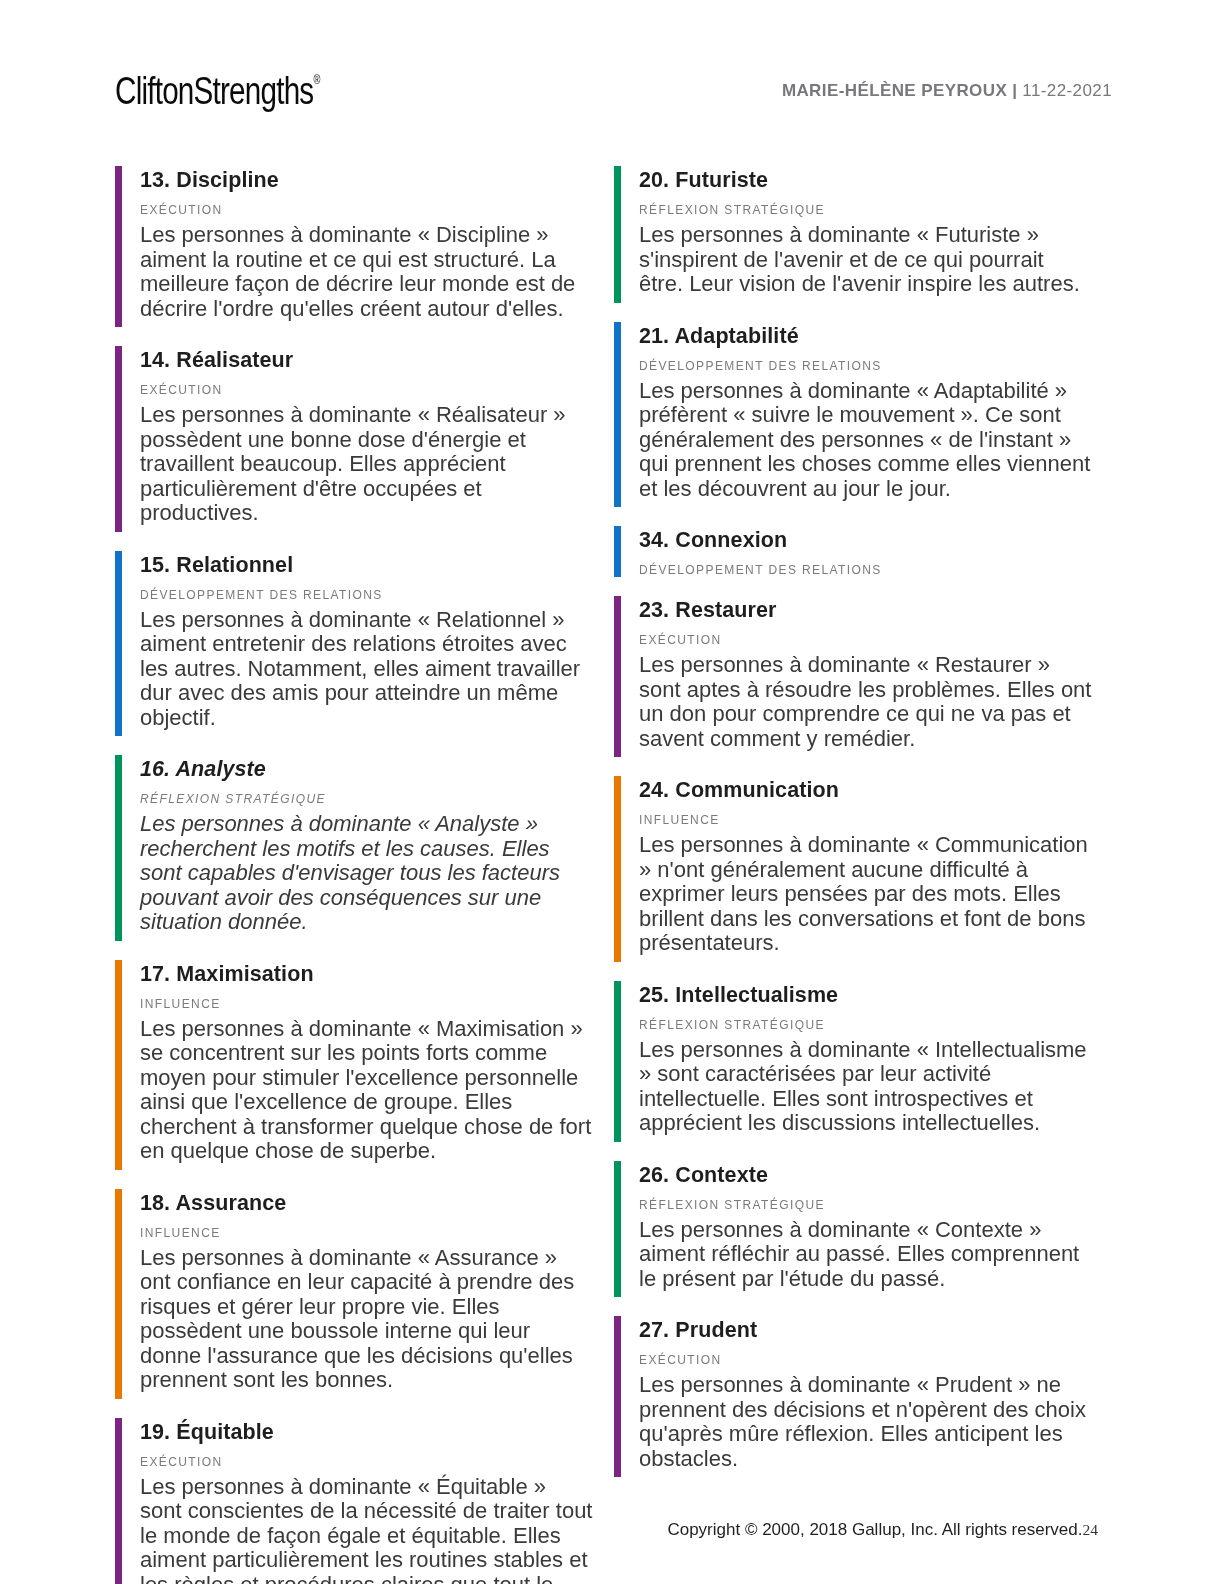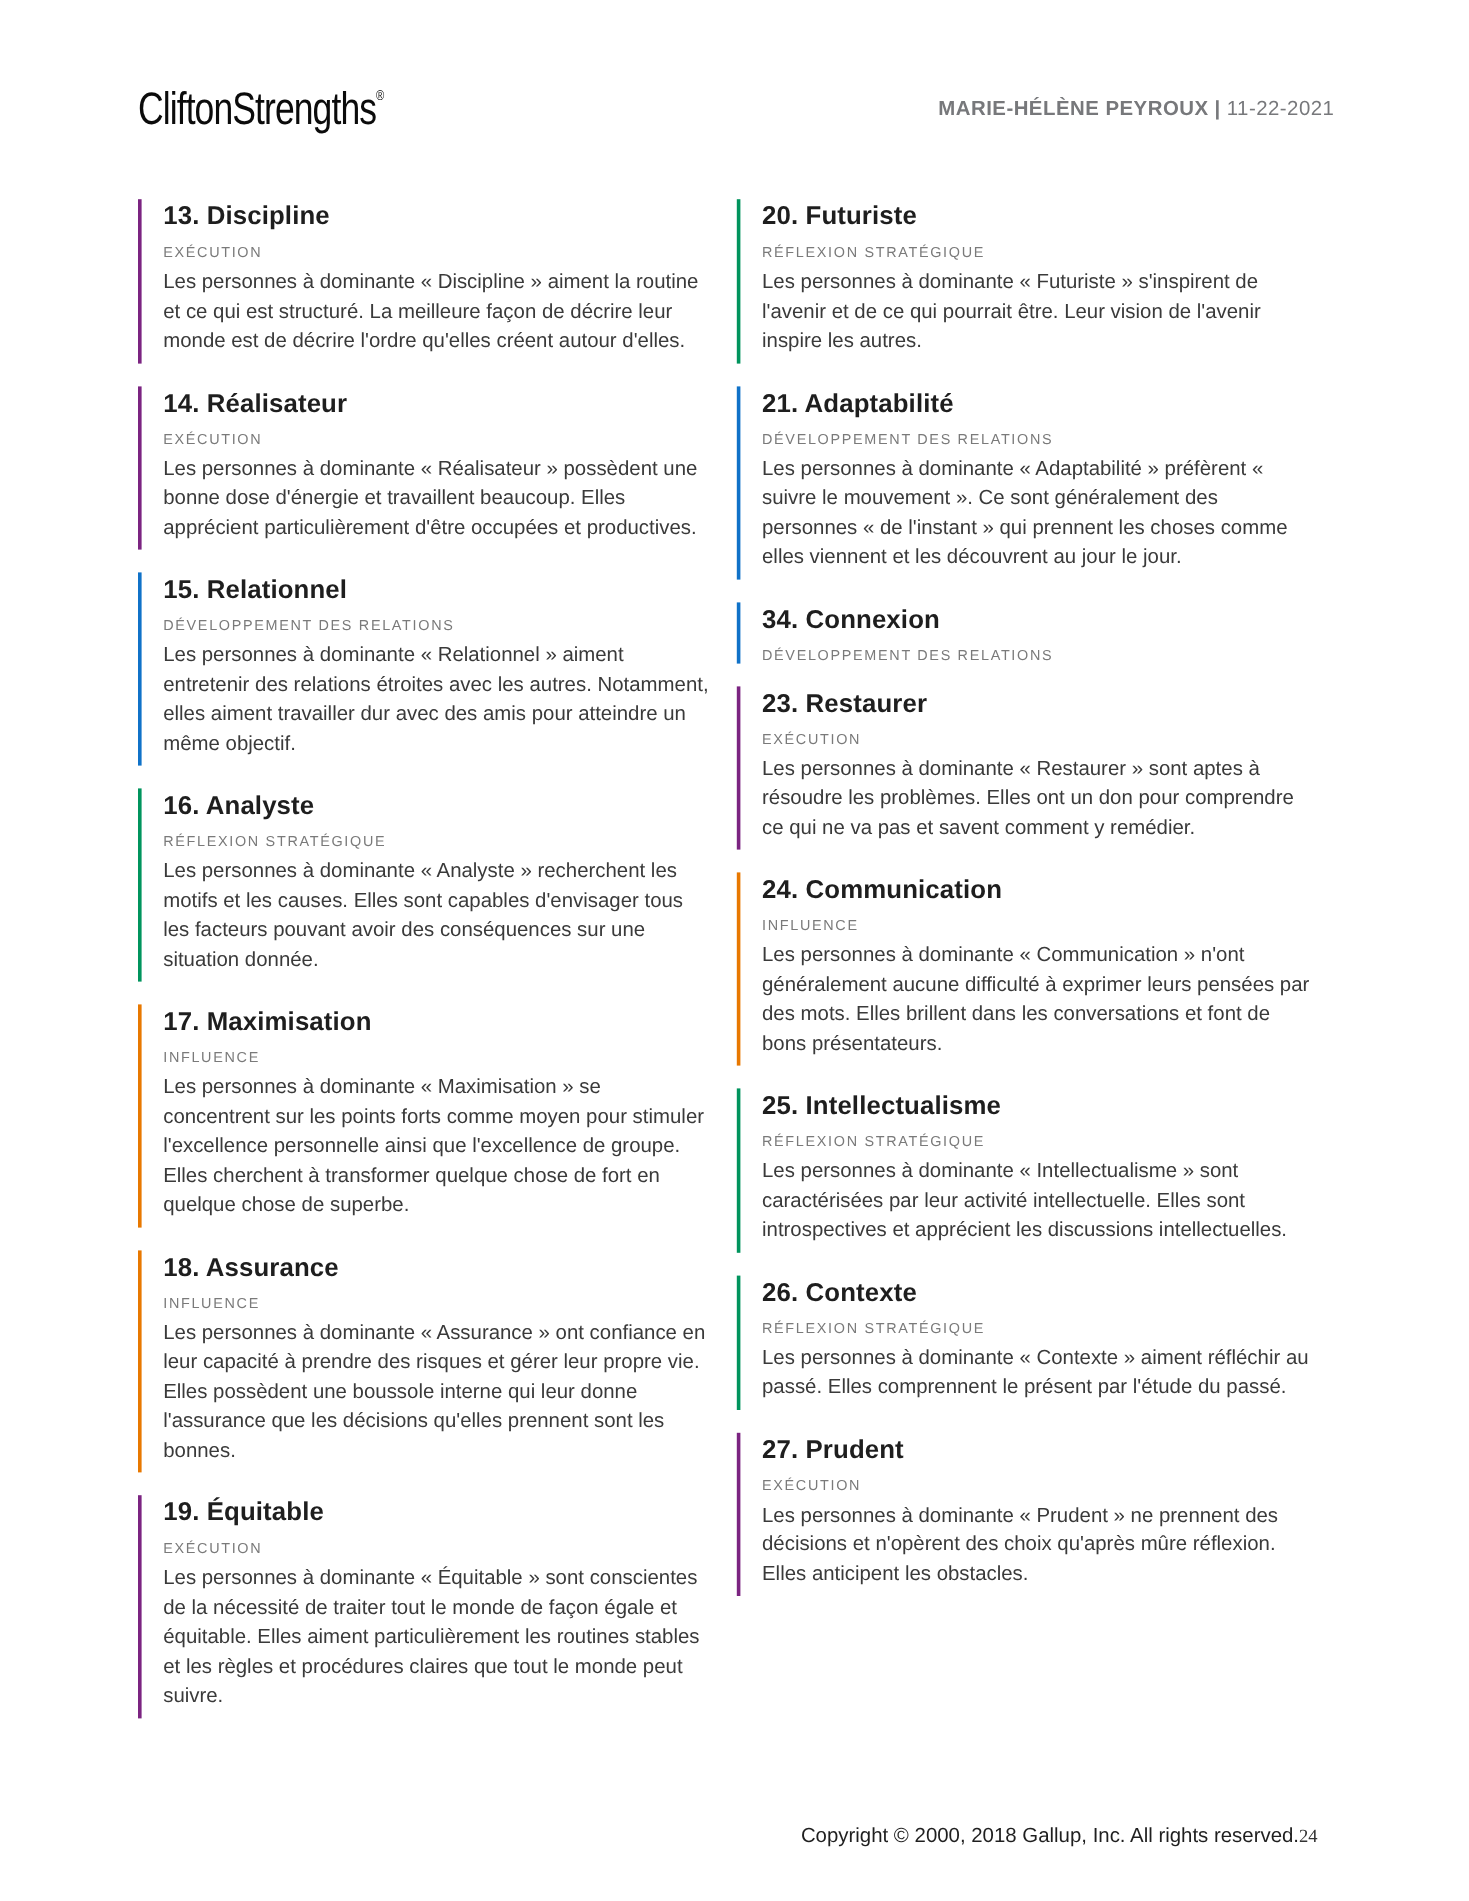--- a/index.html
+++ b/index.html
@@ -32,34 +32,34 @@
   .header-right .name { font-weight: 700; }
   .header-right .sep { font-weight: 700; margin: 0 5px; }
   .header-right .date { font-weight: 400; }
   
   .columns {
     display: flex; gap: 21px; margin-top: 52px;
   }
   .col { width: 478px; }
   
   .item {
-    border-left: 3px solid #7f1d1d;
+    border-left: 7px solid #7f1d1d;
     padding-left: 18px;
     margin-bottom: 19px;
   }
   .item .title {
     font-size: 21.5px; font-weight: 600; color: #1e1e1e;
     padding-top: 2px; margin-bottom: 10px; letter-spacing: 0.1px;
   }
   .item .category {
     font-size: 12px; font-weight: 400; color: #7a7a7a;
     letter-spacing: 1.4px; margin-bottom: 6px;
   }
   .item .desc {
-    font-size: 17px; font-weight: 400; color: #3a3a3a;
+    font-size: 22px; font-weight: 400; color: #3a3a3a;
     line-height: 24.5px; padding-bottom: 6px;
   }
   
   .footer {
     position: absolute; left: 115px; right: 126px; bottom: 44px;
     display: flex; justify-content: flex-end; align-items: baseline;
   }
   .copyright { font-size: 17px; color: #1f1f1f; }
   .page-number { font-family: "Liberation Serif", serif; font-size: 15.5px; color: #333; }
 </style>
@@ -86,21 +86,21 @@
       <section class="item" style="border-left-color: rgb(123, 36, 129);">
         <h2 class="title">14. Réalisateur</h2>
         <div class="category">EXÉCUTION</div>
         <p class="desc">Les personnes à dominante « Réalisateur » possèdent une bonne dose d'énergie et travaillent beaucoup. Elles apprécient particulièrement d'être occupées et productives.</p>
       </section>
       <section class="item" style="border-left-color: rgb(16, 114, 200);">
         <h2 class="title">15. Relationnel</h2>
         <div class="category">DÉVELOPPEMENT DES RELATIONS</div>
         <p class="desc">Les personnes à dominante « Relationnel » aiment entretenir des relations étroites avec les autres. Notamment, elles aiment travailler dur avec des amis pour atteindre un même objectif.</p>
       </section>
-      <section class="item" style="border-left-color: rgb(0, 148, 93);">
+      <section class="item" style="border-left-color: rgb(0, 148, 93); font-style: italic;">
         <h2 class="title">16. Analyste</h2>
         <div class="category">RÉFLEXION STRATÉGIQUE</div>
         <p class="desc">Les personnes à dominante « Analyste » recherchent les motifs et les causes. Elles sont capables d'envisager tous les facteurs pouvant avoir des conséquences sur une situation donnée.</p>
       </section>
       <section class="item" style="border-left-color: rgb(232, 120, 0);">
         <h2 class="title">17. Maximisation</h2>
         <div class="category">INFLUENCE</div>
         <p class="desc">Les personnes à dominante « Maximisation » se concentrent sur les points forts comme moyen pour stimuler l'excellence personnelle ainsi que l'excellence de groupe. Elles cherchent à transformer quelque chose de fort en quelque chose de superbe.</p>
       </section>
       <section class="item" style="border-left-color: rgb(232, 120, 0);">

